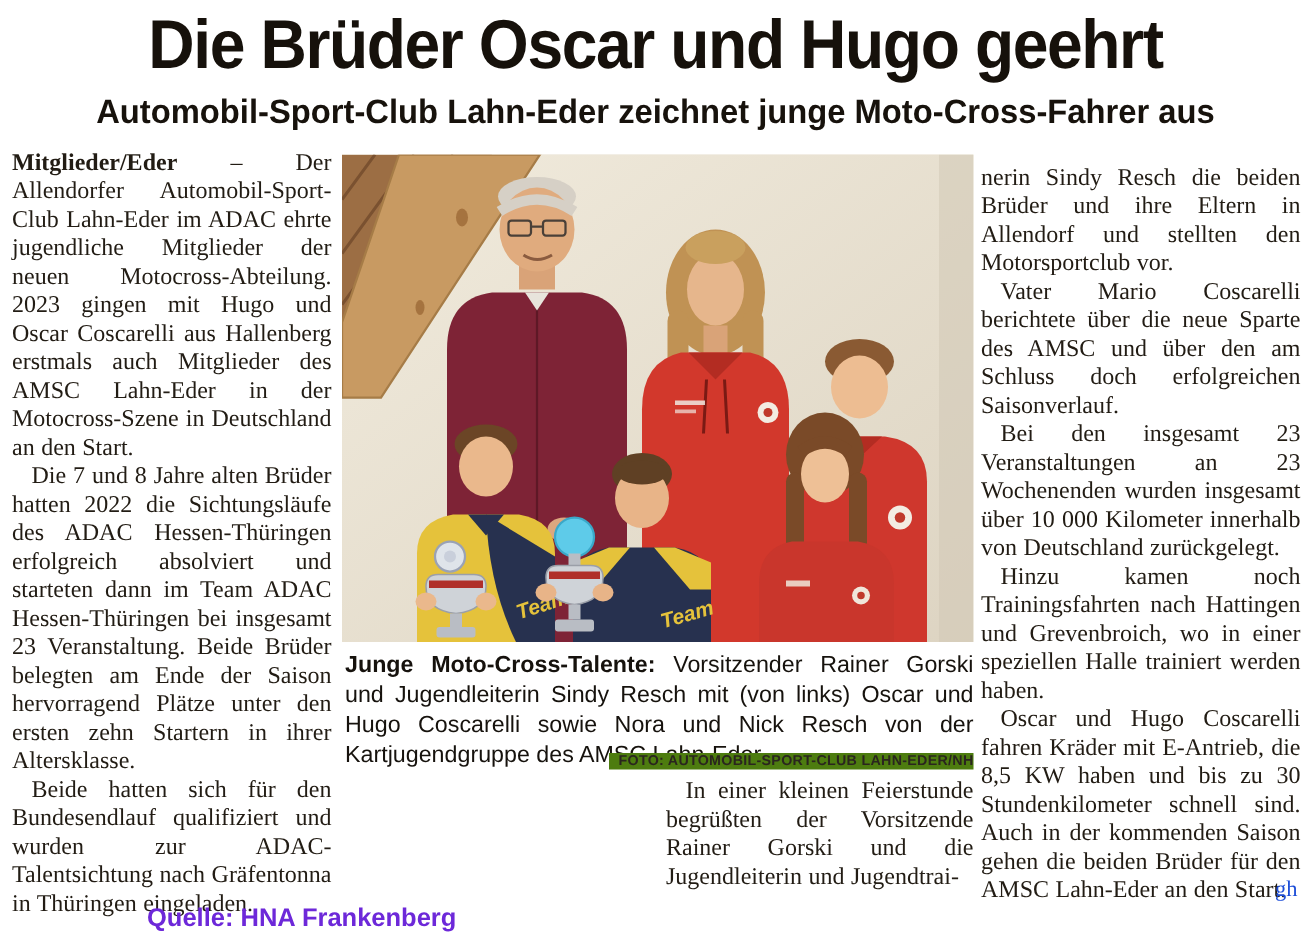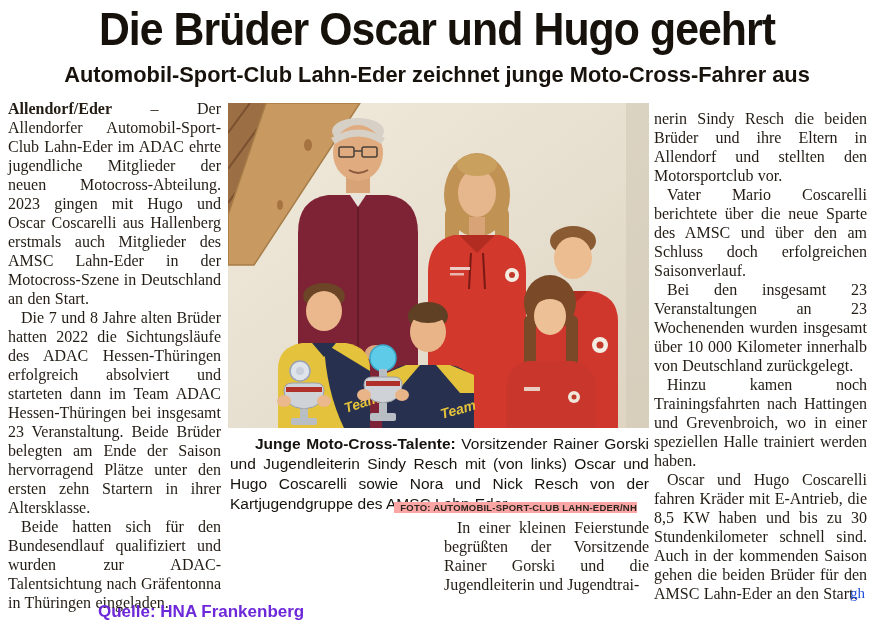--- a/index.html
+++ b/index.html
@@ -33,46 +33,46 @@
   .photo {
     position:absolute; left:228px; top:103px; width:421px; height:325px;
     overflow:hidden; background:#e7dfd0;
   }
   .photo svg { display:block; }
   .caption {
     position:absolute; left:230px; top:434px; width:419px;
     font:15.5px/20px "Liberation Sans", sans-serif;
     text-align:justify; color:#16120d; padding-bottom:2px;
   }
-  .caption b { font-weight:bold;margin-left:25px; }
+  .caption b { font-weight:bold; }
   .credit {
-    position:absolute; right:12px; bottom:3px;
+    position:absolute; right:0; bottom:3px;
     font:bold 9.5px/11px "Liberation Sans", sans-serif;
-    letter-spacing:.2px; color:#2a251e; background:#fca5a5; padding-left:6px;margin-top:28px;
+    letter-spacing:.2px; color:#2a251e; background:#4d7c0f; padding-left:6px;margin-top:28px;
   }
   .sig-holder { position:relative; }
   .sig {
     position:absolute; right:2px; bottom:1px;
     font:15px/17px "Liberation Serif", serif; color:#1d4ed8;
   }
   .source {
     position:absolute; left:98px; top:601px;
     font:bold 17px/22px "Liberation Sans", sans-serif; color:#6d28d9;
   }
 </style>
 </head>
 <body>
 
 <div class="page">
 
   <h1 class="headline">Die Brüder Oscar und Hugo geehrt</h1>
   <h2 class="subheadline">Automobil-Sport-Club Lahn-Eder zeichnet junge Moto-Cross-Fahrer aus</h2>
 
   <div class="col col-left">
-    <p class="body-p"><b>Allendorf/Eder</b><span> – Der Allendorfer Automobil-Sport-Club Lahn-Eder im ADAC ehrte jugendliche Mitglieder der neuen Motocross-Abteilung. 2023 gingen mit Hugo und Oscar Coscarelli aus Hallenberg erstmals auch Mitglieder des AMSC Lahn-Eder in der Motocross-Szene in Deutschland an den Start.</span></p>
+    <p class="body-p"><b>Mitglieder/Eder</b><span> – Der Allendorfer Automobil-Sport-Club Lahn-Eder im ADAC ehrte jugendliche Mitglieder der neuen Motocross-Abteilung. 2023 gingen mit Hugo und Oscar Coscarelli aus Hallenberg erstmals auch Mitglieder des AMSC Lahn-Eder in der Motocross-Szene in Deutschland an den Start.</span></p>
     <p class="body-p indent">Die 7 und 8 Jahre alten Brüder hatten 2022 die Sichtungsläufe des ADAC Hessen-Thüringen erfolgreich absolviert und starteten dann im Team ADAC Hessen-Thüringen bei insgesamt 23 Veranstaltung. Beide Brüder belegten am Ende der Saison hervorragend Plätze unter den ersten zehn Startern in ihrer Altersklasse.</p>
     <p class="body-p indent">Beide hatten sich für den Bundesendlauf qualifiziert und wurden zur ADAC-Talentsichtung nach Gräfentonna in Thüringen eingeladen.</p>
   </div>
 
   <figure class="photo">
     <svg width="421" height="325" viewBox="0 0 421 325" xmlns="http://www.w3.org/2000/svg">
       <defs>
         <linearGradient id="wall" x1="0" y1="0" x2="1" y2="1">
           <stop offset="0" stop-color="#f1ebdd"></stop>
           <stop offset="1" stop-color="#ddd4c2"></stop>

